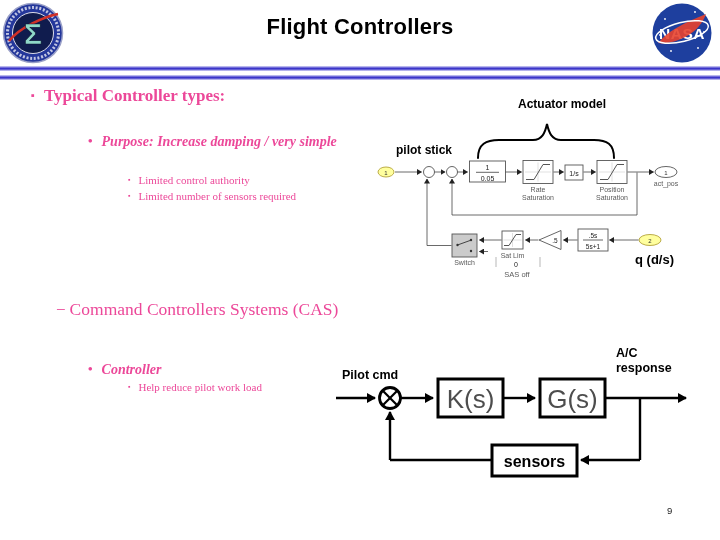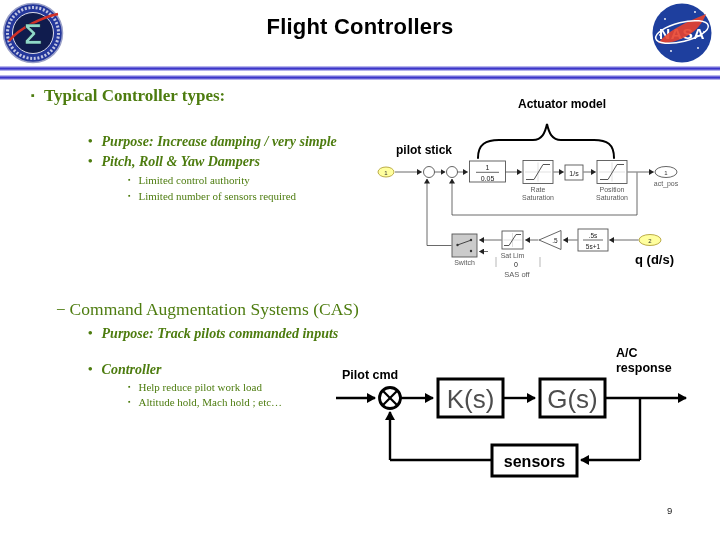--- a/index.html
+++ b/index.html
@@ -11,21 +11,21 @@
   .hdr-title{
     position:absolute;top:14px;left:0;right:0;text-align:center;
     font-size:22px;font-weight:bold;color:#000;letter-spacing:.2px;
   }
   .hline{position:absolute;left:0;width:720px;height:5px;
     background:linear-gradient(to bottom,#dcdcf8,#3b35c9 45%,#3b35c9 60%,#dcdcf8);}
   .hline.top{top:66px}.hline.bot{top:75px}
   .logo{position:absolute;top:2px;}
   .logo.left{left:2px}.logo.right{left:651px}
   
-  .tl{position:absolute;white-space:nowrap;font-family:"Liberation Serif",serif;color:#4d7c0f;}
+  .tl{position:absolute;white-space:nowrap;font-family:"Liberation Serif",serif;color:#ec4899;}
   .tl .bu{font-style:normal;display:inline-block;}
   .lv1{font-size:17px;font-weight:bold;}
   .lv1 .bu{font-size:11px;margin-right:9px;vertical-align:2px;}
   .lv2{font-size:17.5px;}
   .lv2 .bu{font-size:17px;margin-right:4px;}
   .lv3{font-size:14px;font-style:italic;font-weight:bold;}
   .lv3 .bu{font-size:13px;margin-right:9px;vertical-align:1px;}
   .lv4{font-size:11px;margin-left:16px;}
   .lv4 .bu{font-size:7px;margin-right:8px;vertical-align:2px;}
   .diagram{position:absolute;}
@@ -67,52 +67,43 @@
 
   <div class="tl lv1" style="top:86px;left:31px">
     <span class="bu">▪</span><span>Typical Controller types:</span>
   </div>
 
 
   <div class="tl lv3" style="top:133px;left:88px">
     <span class="bu">•</span><span>Purpose: Increase damping / very simple</span>
   </div>
 
-  <div class="tl lv3" style="top:153px;left:88px">
-    <span class="bu">•</span><span>Pitch, Roll &amp; Yaw Dampers</span>
-  </div>
 
   <div class="tl lv4" style="top:174px;left:112px">
     <span class="bu">▪</span><span>Limited control authority</span>
   </div>
 
   <div class="tl lv4" style="top:190px;left:112px">
     <span class="bu">▪</span><span>Limited number of sensors required</span>
   </div>
 
   <div class="tl lv2" style="top:299px;left:56px">
-    <span class="bu">−</span><span>Command Augmentation Systems  (CAS)</span>
-  </div>
-
-  <div class="tl lv3" style="top:325px;left:88px">
-    <span class="bu">•</span><span>Purpose: Track pilots commanded inputs</span>
-  </div>
+    <span class="bu">−</span><span>Command Controllers Systems  (CAS)</span>
+  </div>
+
 
 
   <div class="tl lv3" style="top:361px;left:88px">
     <span class="bu">•</span><span>Controller</span>
   </div>
 
   <div class="tl lv4" style="top:381px;left:112px">
     <span class="bu">▪</span><span>Help reduce pilot work load</span>
   </div>
 
-  <div class="tl lv4" style="top:396px;left:112px">
-    <span class="bu">▪</span><span>Altitude hold, Mach hold ; etc…</span>
-  </div>
 
   <svg class="diagram" style="left:340px;top:88px" width="380" height="205" viewBox="340 88 380 205">
     <defs>
       <marker id="aG" markerUnits="userSpaceOnUse" markerWidth="5" markerHeight="6" refX="4.5" refY="3" orient="auto">
         <path d="M0,0 L5,3 L0,6 Z" fill="#222"></path>
       </marker>
     </defs>
 
     <text x="562" y="108" font-size="12" font-weight="bold" text-anchor="middle" fill="#000">Actuator model</text>
     <path d="M478,158 C478,144 486,140 499,140 L533,140 C542,140 545,133 547,124 C549,133 552,140 561,140 L594,140 C607,140 614,144 614,158" fill="none" stroke="#000" stroke-width="2" stroke-linecap="round"></path>

